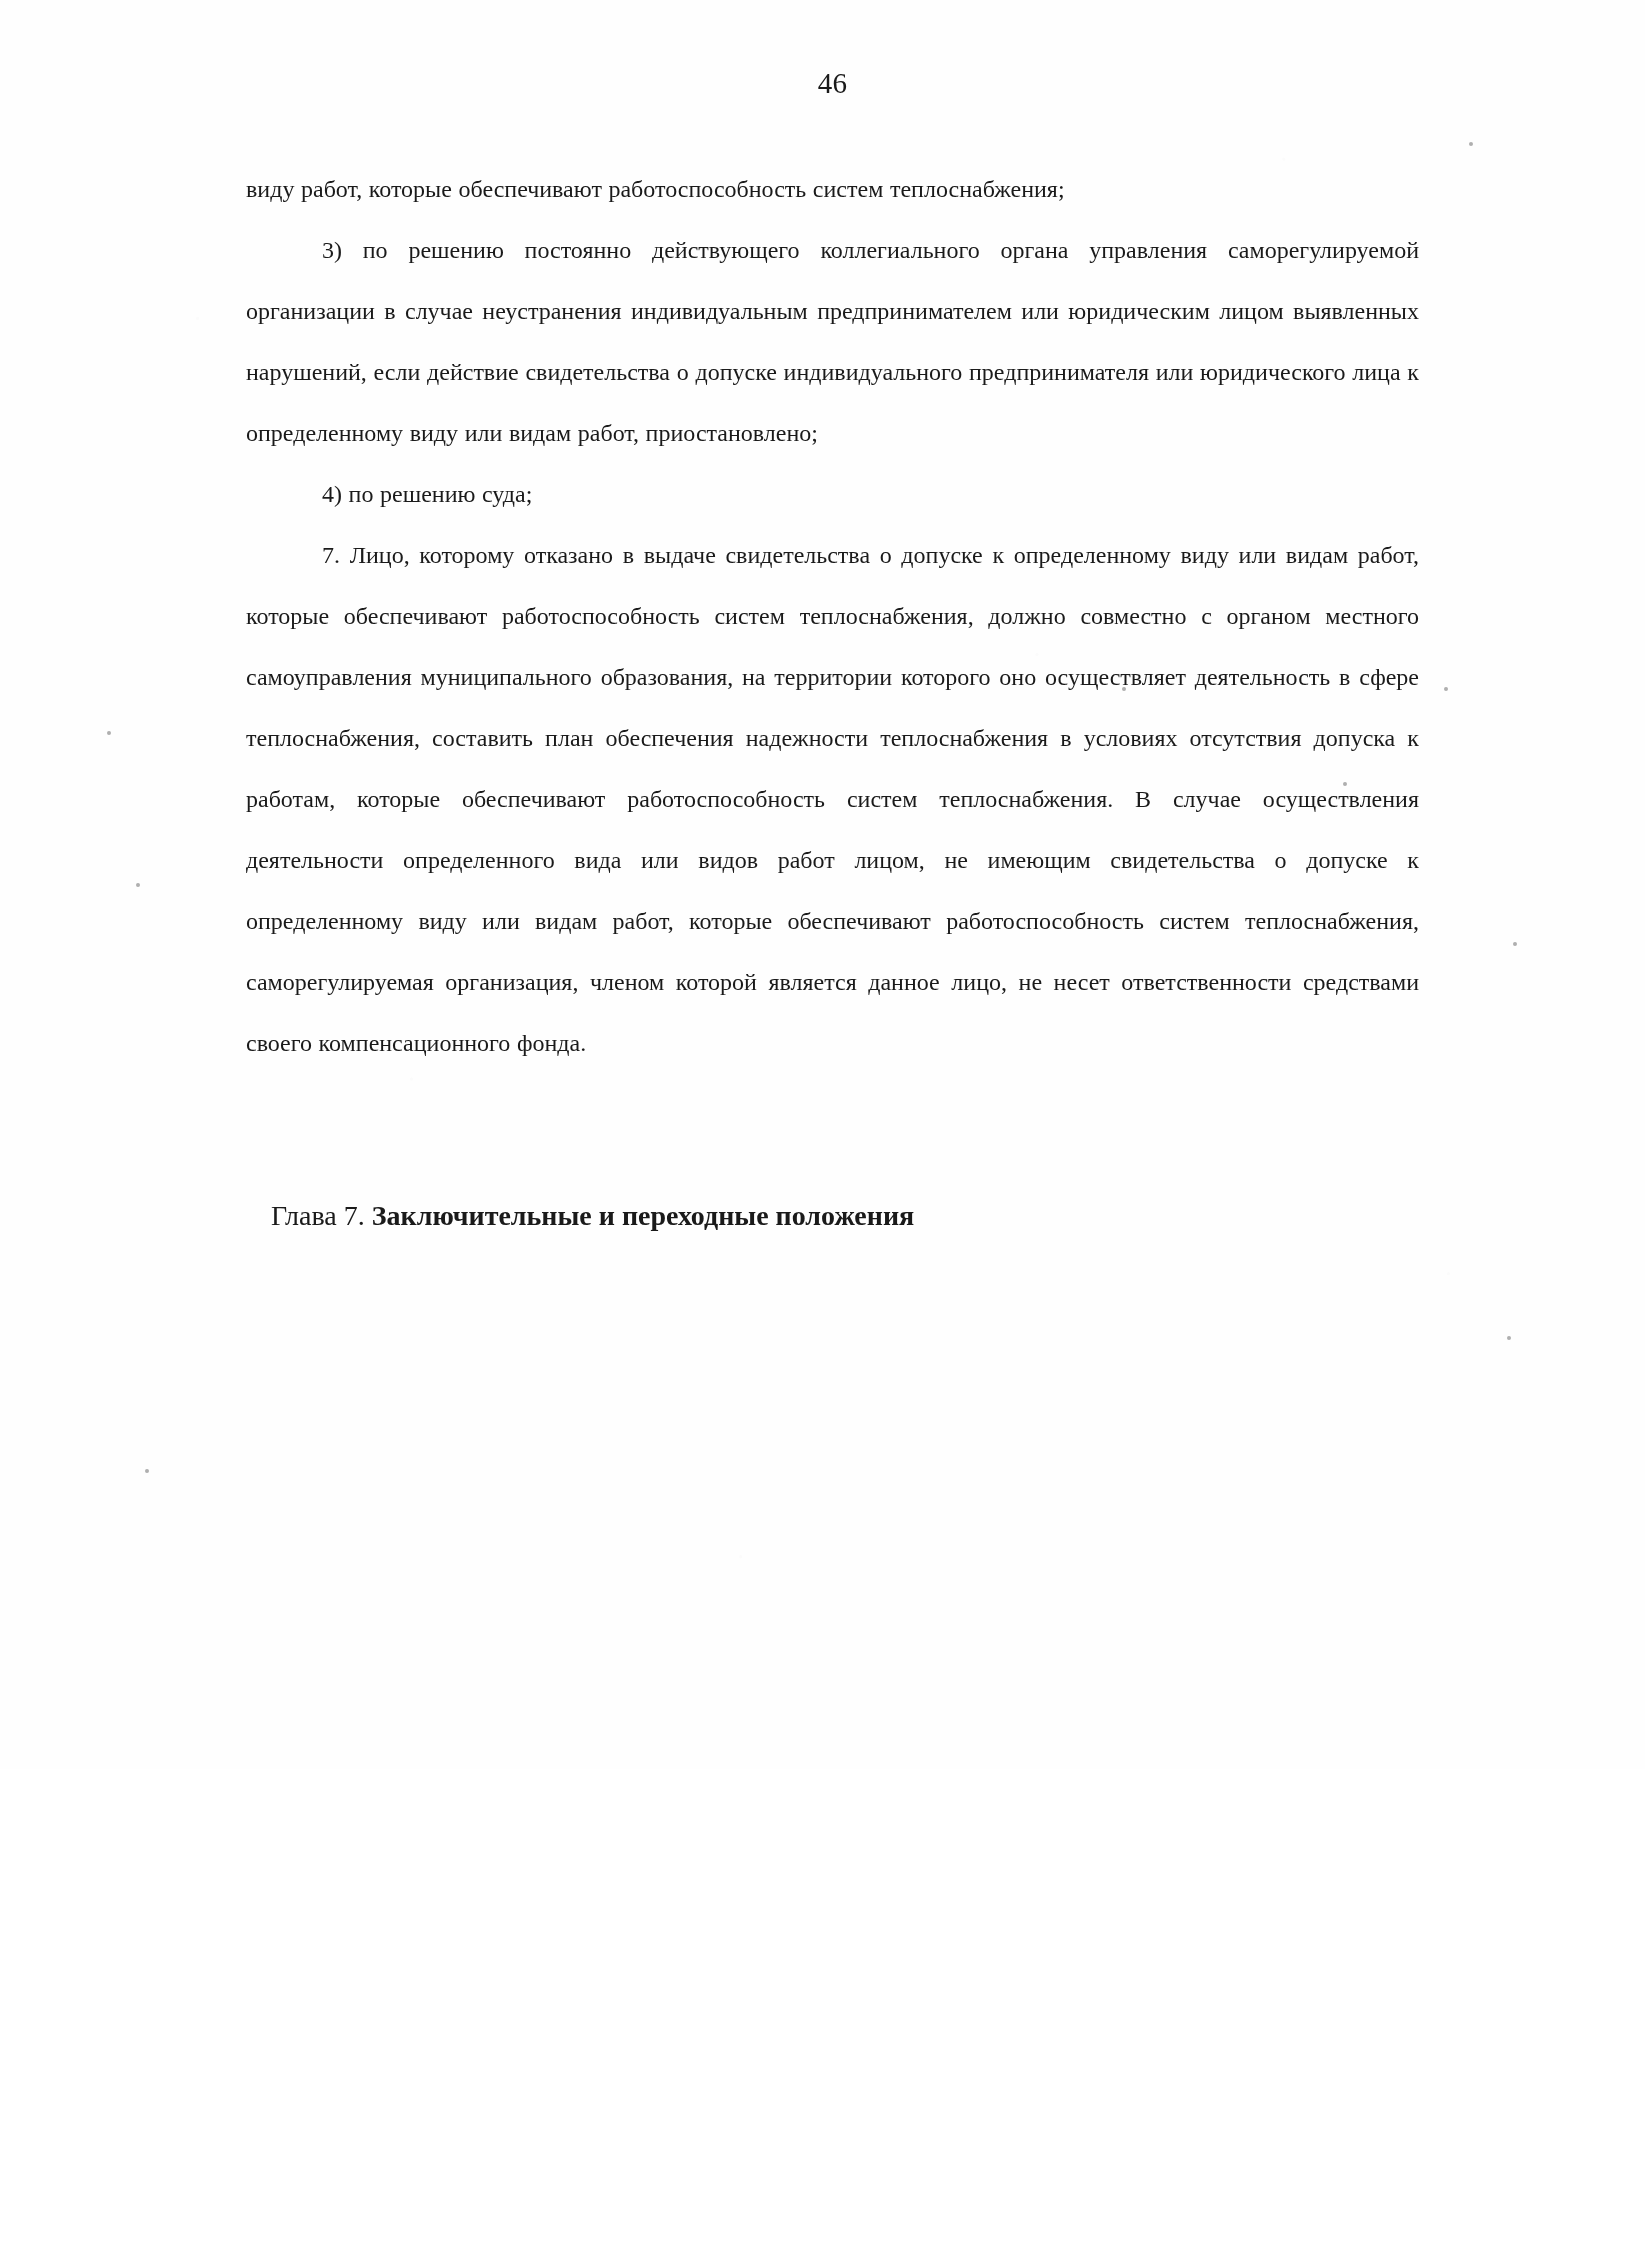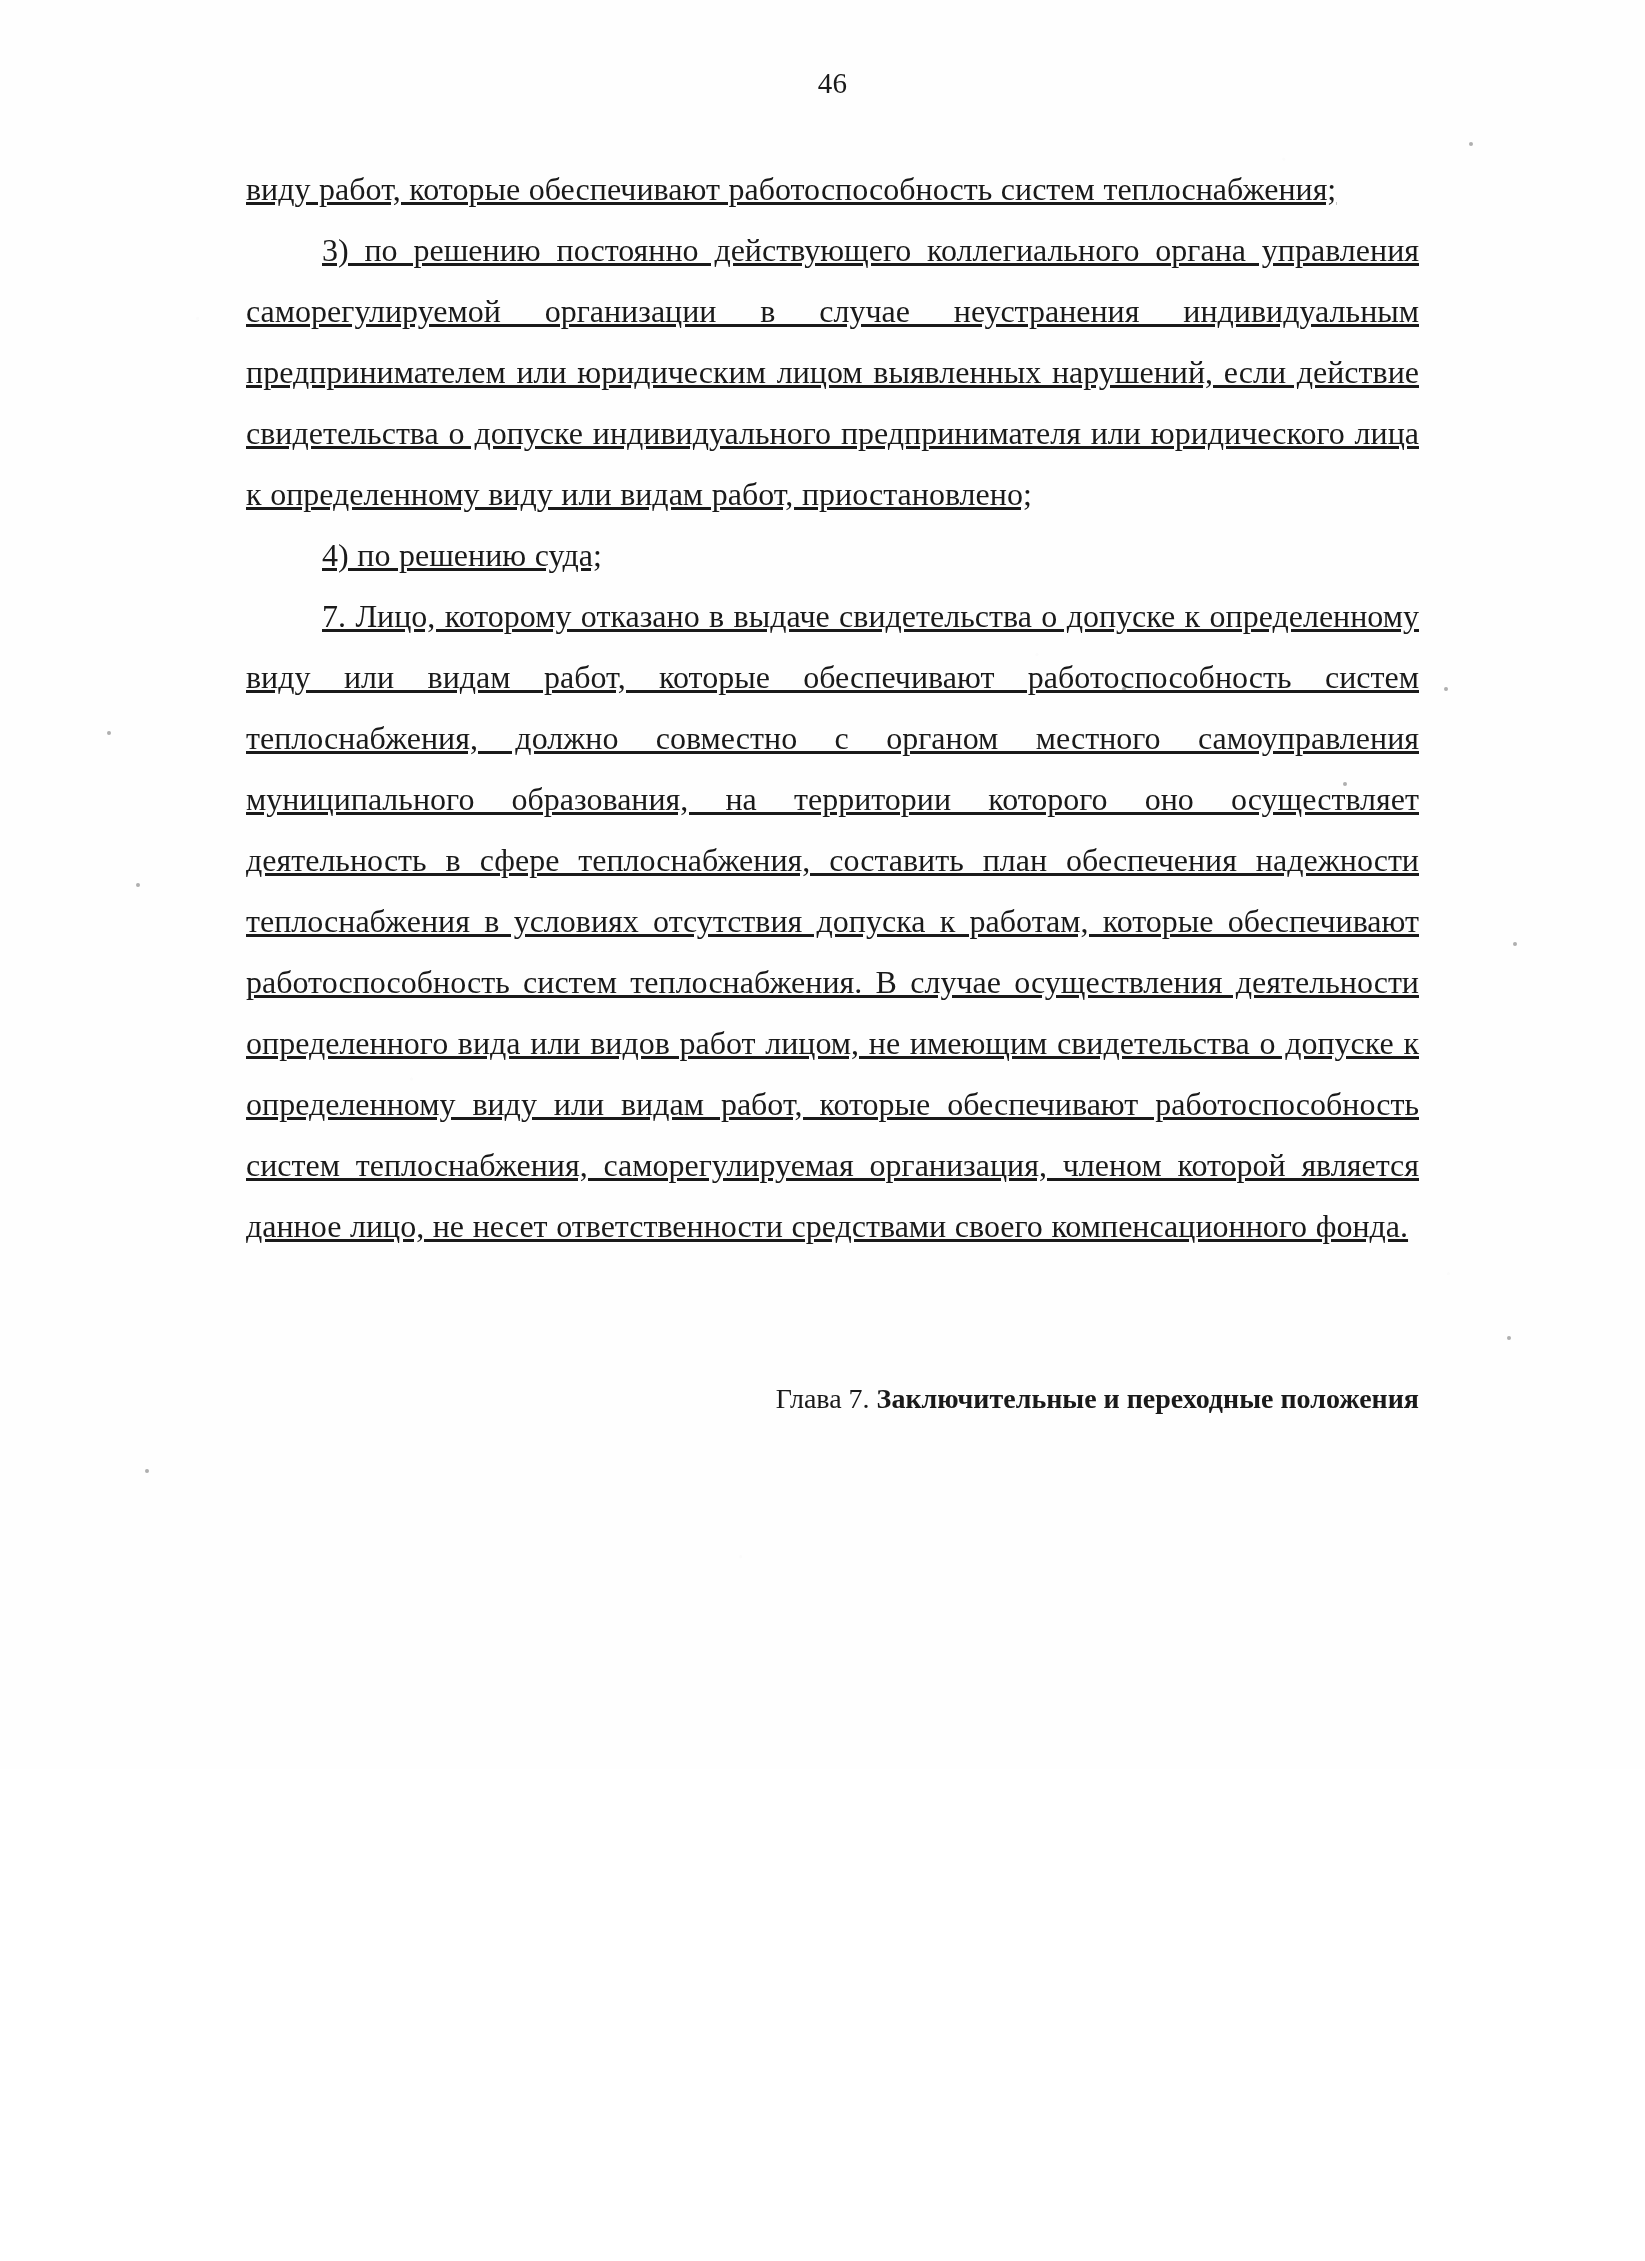--- a/index.html
+++ b/index.html
@@ -41,40 +41,39 @@
   }
   .page-number {
     text-align: center;
     font-size: 29px;
     line-height: 1;
     margin: 0 0 61px 0;
     letter-spacing: 0.3px;
   }
   p.para {
     margin: 0 0 0 0;
-    font-size: 32px;
+    font-size: 24px;
     line-height: 61px;
     text-align: justify;
     text-justify: inter-word;
     word-spacing: 0.6px;
-    text-decoration: underline;
   }
   p.para + p.para {
     margin-top: 0;
   }
   .indent {
     text-indent: 76px;
   }
   .gap-s { margin-top: 16.4px; }
   .gap-m { margin-top: 21.4px; }
   .chapter-title {
     margin-top: 120px;
     font-size: 28px;
     line-height: 44px;
-    text-align: right;
+    text-align: left;
     padding-left: 25px;
   }
   .chapter-title .lead {
     font-weight: 400;
   }
   .chapter-title .bold {
     font-weight: 700;
   }
   
   .speck {

